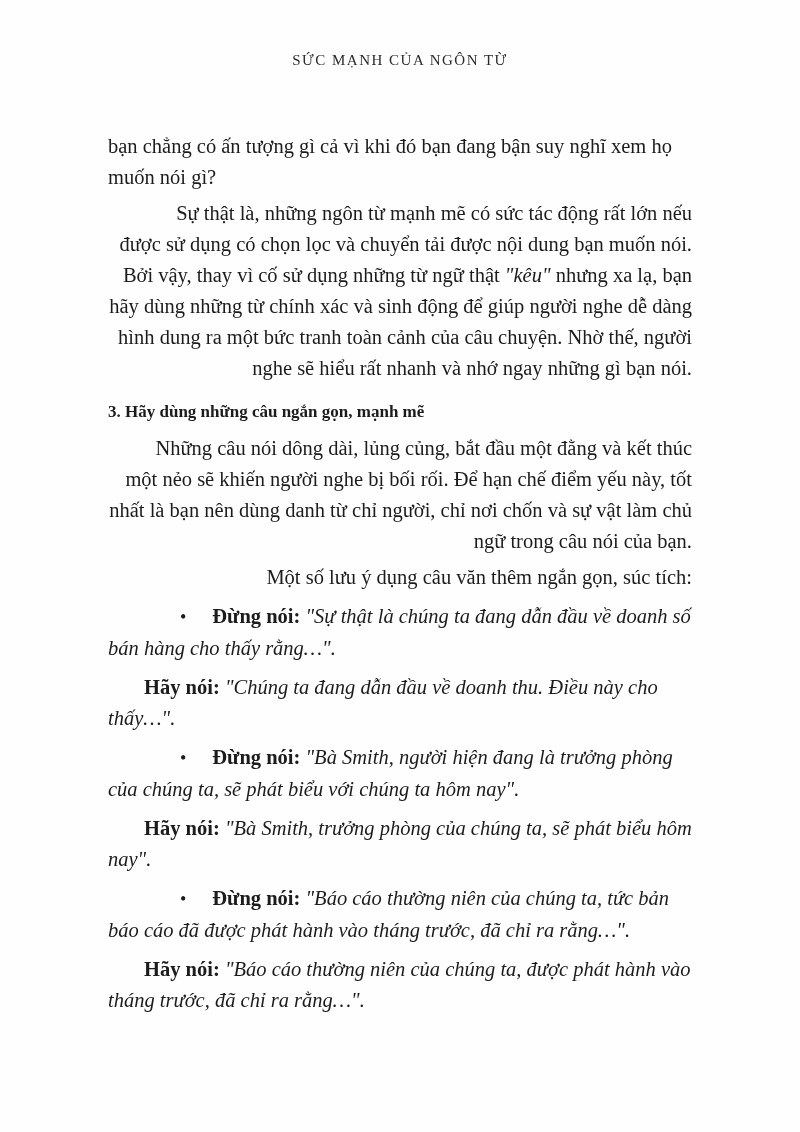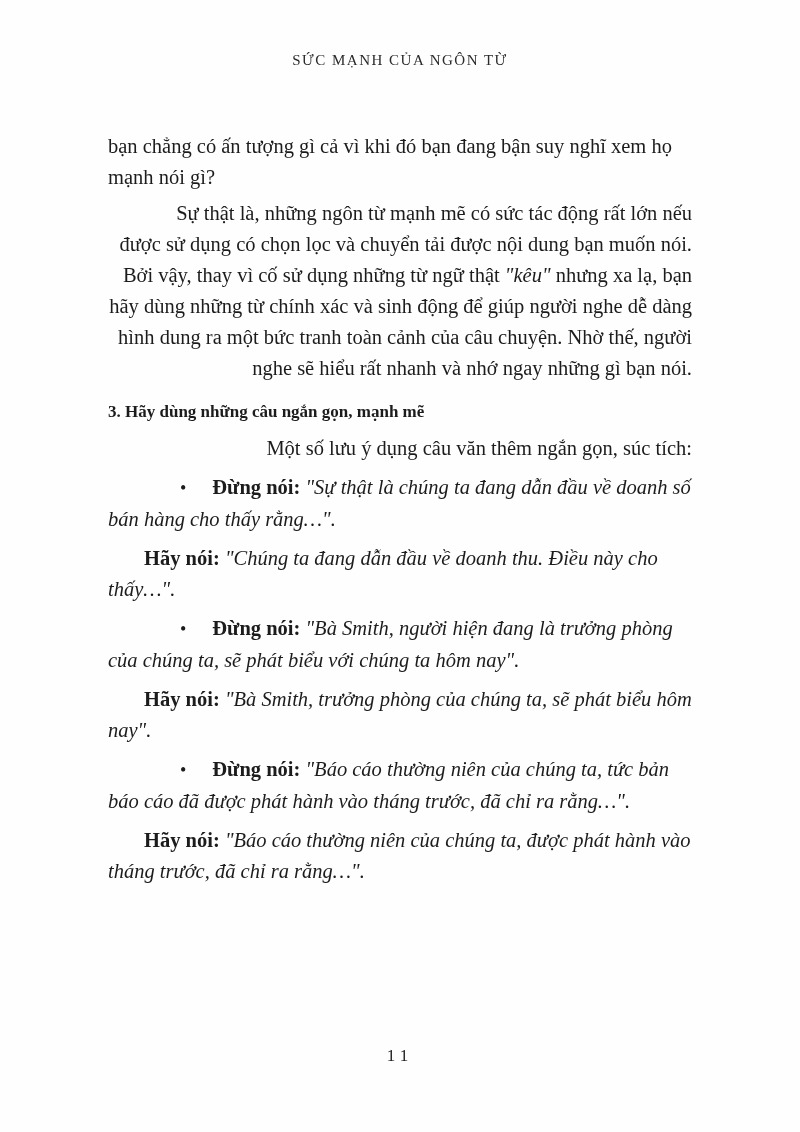--- a/index.html
+++ b/index.html
@@ -88,38 +88,38 @@
 </style>
 </head>
 <body>
 
 <div class="page">
 
   <div class="running-header">SỨC MẠNH CỦA NGÔN TỪ</div>
 
   <div class="content">
 
-    <p class="no-indent">bạn chẳng có ấn tượng gì cả vì khi đó bạn đang bận suy nghĩ xem họ mạnh nói gì?</p>
+    <p class="no-indent">bạn chẳng có ấn tượng gì cả vì khi đó bạn đang bận suy nghĩ xem họ muốn nói gì?</p>
 
     <p class="indent"><span>Sự thật là, những ngôn từ mạnh mẽ có sức tác động rất lớn nếu được sử dụng có chọn lọc và chuyển tải được nội dung bạn muốn nói. Bởi vậy, thay vì cố sử dụng những từ ngữ thật </span><span class="em-quote">"kêu"</span><span> nhưng xa lạ, bạn hãy dùng những từ chính xác và sinh động để giúp người nghe dễ dàng hình dung ra một bức tranh toàn cảnh của câu chuyện. Nhờ thế, người nghe sẽ hiểu rất nhanh và nhớ ngay những gì bạn nói.</span></p>
 
     <h2 class="section-heading">3. Hãy dùng những câu ngắn gọn, mạnh mẽ</h2>
 
+    <p class="indent">Những câu nói dông dài, lủng củng, bắt đầu một đằng và kết thúc một nẻo sẽ khiến người nghe bị bối rối. Để hạn chế điểm yếu này, tốt nhất là bạn nên dùng danh từ chỉ người, chỉ nơi chốn và sự vật làm chủ ngữ trong câu nói của bạn.</p>
 
     <p class="indent">Một số lưu ý dụng câu văn thêm ngắn gọn, súc tích:</p>
 
     <p class="list-item"><span class="bullet-glyph">•</span><span class="say-label">Đừng nói: </span><span class="say-quote">"Sự thật là chúng ta đang dẫn đầu về doanh số bán hàng cho thấy rằng…".</span></p>
 
     <p class="list-item"><span class="bullet-glyph"></span><span class="say-label">Hãy nói: </span><span class="say-quote">"Chúng ta đang dẫn đầu về doanh thu. Điều này cho thấy…".</span></p>
 
     <p class="list-item"><span class="bullet-glyph">•</span><span class="say-label">Đừng nói: </span><span class="say-quote">"Bà Smith, người hiện đang là trưởng phòng của chúng ta, sẽ phát biểu với chúng ta hôm nay".</span></p>
 
     <p class="list-item"><span class="bullet-glyph"></span><span class="say-label">Hãy nói: </span><span class="say-quote">"Bà Smith, trưởng phòng của chúng ta, sẽ phát biểu hôm nay".</span></p>
 
     <p class="list-item"><span class="bullet-glyph">•</span><span class="say-label">Đừng nói: </span><span class="say-quote">"Báo cáo thường niên của chúng ta, tức bản báo cáo đã được phát hành vào tháng trước, đã chỉ ra rằng…".</span></p>
 
     <p class="list-item"><span class="bullet-glyph"></span><span class="say-label">Hãy nói: </span><span class="say-quote">"Báo cáo thường niên của chúng ta, được phát hành vào tháng trước, đã chỉ ra rằng…".</span></p>
 
   </div>
 
-  <div class="page-number">11</div>
 
 </div>
 
 </body></html>

